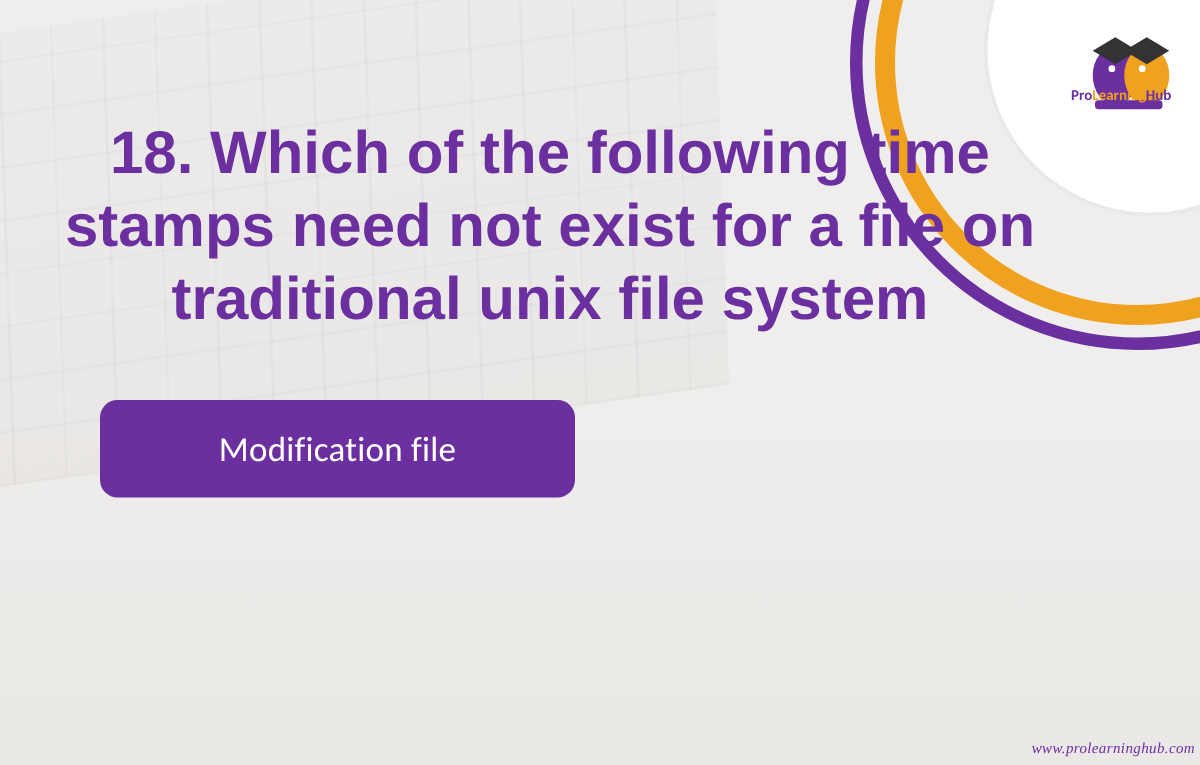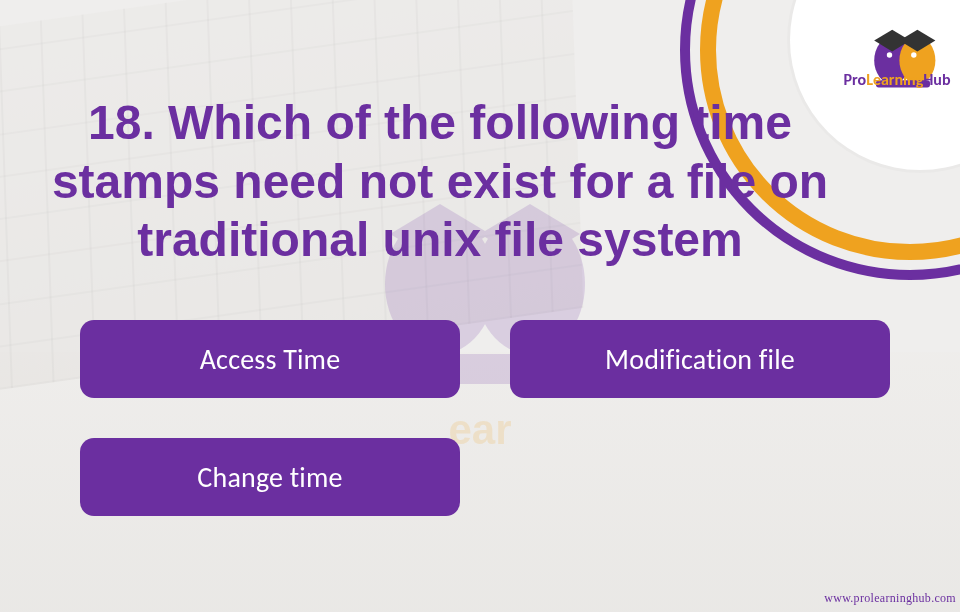--- a/index.html
+++ b/index.html
@@ -70,21 +70,21 @@
   .logo-mark {
     position: absolute;
     top: 10px; right: 12px;
     width: 90px; height: 86px;
   }
   .logo-text {
     position: absolute;
     top: 70px; right: 8px;
     width: 110px;
     text-align: center;
-    font-size: 16px;
+    font-size: 12px;
     font-weight: 600;
     color: #6b2fa0;
   }
   .logo-text .orange { color: #efa21f; }
 
   
   .question {
     position: absolute;
     left: 30px; right: 110px;
     top: 94px;
@@ -124,40 +124,30 @@
   
   .footer-url {
     position: absolute;
     right: 4px;
     bottom: 6px;
     font-size: 12px;
     color: #6b2fa0;
     font-family: Georgia, "Times New Roman", serif;
     letter-spacing: .3px;
   }
-  .footer-url span { word-spacing: 2px; }
+  .footer-url span { word-spacing: 2px; font-style: italic; }
 </style>
 </head>
 <body>
 
 <div class="slide">
 
   <div class="bg-lower"></div>
   <div class="bg-left"></div>
 
-  <div class="bg-mascot">
-    <svg viewBox="0 0 300 320" fill="#6b2fa0">
-      <ellipse cx="110" cy="150" rx="55" ry="70"></ellipse>
-      <ellipse cx="200" cy="150" rx="55" ry="70"></ellipse>
-      <polygon points="60,100 110,70 160,100 110,130"></polygon>
-      <polygon points="150,100 200,70 250,100 200,130"></polygon>
-      <rect x="50" y="220" width="200" height="30" rx="6"></rect>
-      <text x="150" y="310" text-anchor="middle" font-size="42" font-family="sans-serif" fill="#efa21f" font-weight="700">ear</text>
-    </svg>
-  </div>
 
   <div class="logo-area">
     <div class="logo-arc2"></div>
     <div class="logo-arc1"></div>
     <div class="logo-disc"></div>
     <div class="logo-mark">
       <svg viewBox="0 0 100 96">
         <g>
           <ellipse cx="38" cy="56" rx="20" ry="26" fill="#6b2fa0"></ellipse>
           <ellipse cx="66" cy="56" rx="20" ry="26" fill="#efa21f"></ellipse>
@@ -174,27 +164,21 @@
     </div>
   </div>
 
   <div class="question">
     <span>18.</span>
     <span>Which of the following time stamps need not exist for a file on traditional unix file system</span>
   </div>
 
   <div class="options">
     <div class="opt">
-      <span>Access Time</span>
-    </div>
-    <div class="opt">
       <span>Modification file</span>
-    </div>
-    <div class="opt">
-      <span>Change time</span>
     </div>
   </div>
 
   <div class="footer-url">
     <span>www.prolearninghub.com</span>
   </div>
 
 </div>
 
 </body></html>

